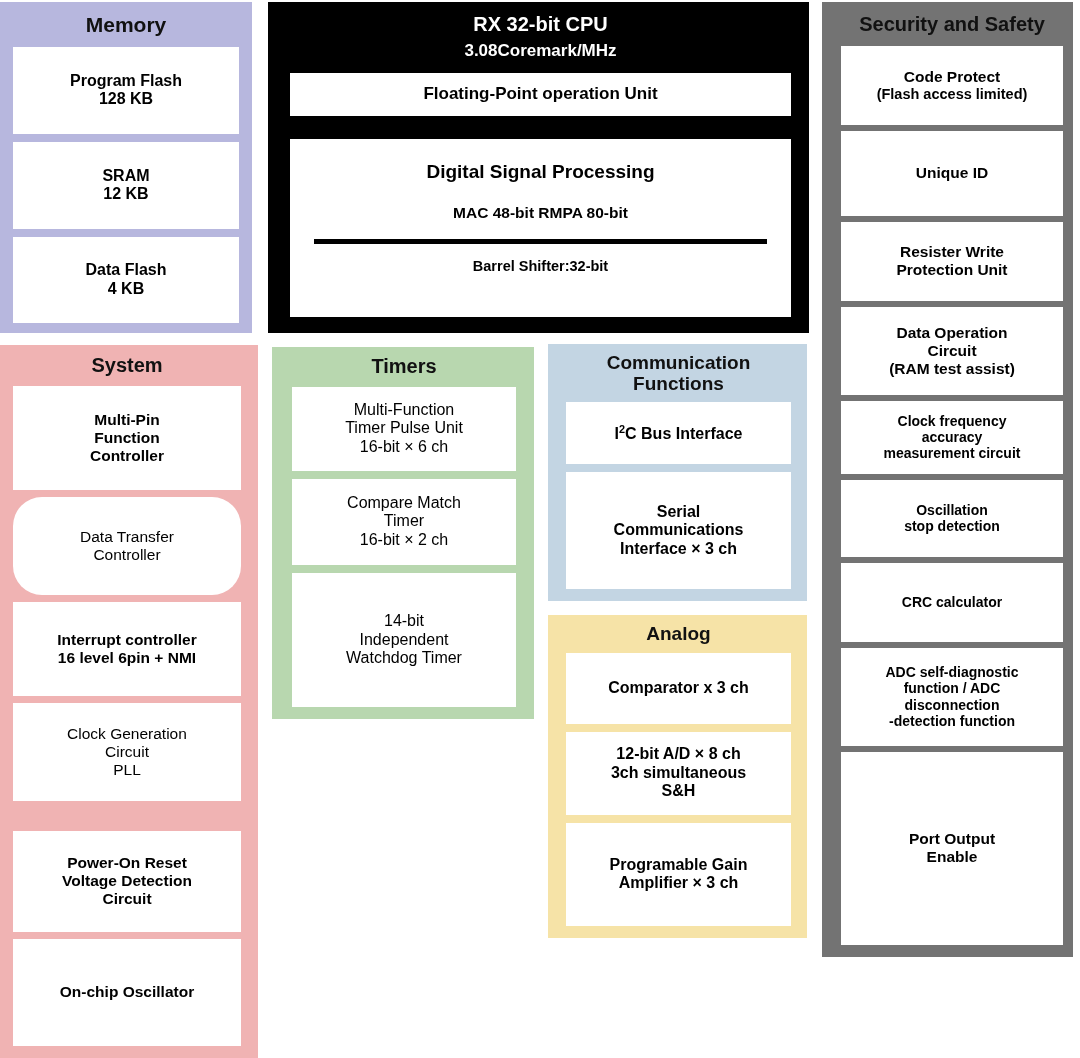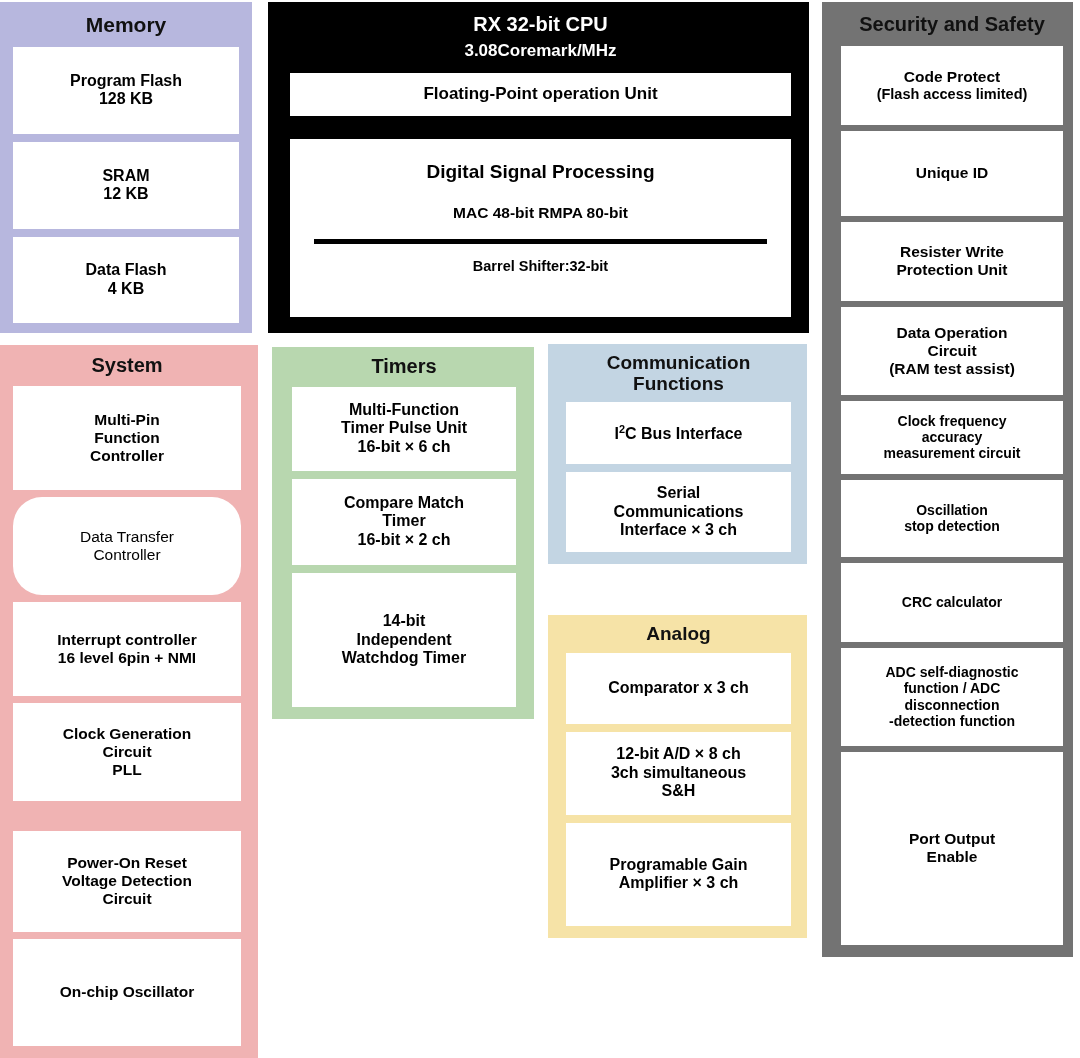--- a/index.html
+++ b/index.html
@@ -69,21 +69,21 @@
     left: 0px; top: 345px; width: 258px; height: 713px;
     background: #f0b3b3;
     padding: 4px 17px 12px 13px;
   }
   #system .panel-title { font-size: 20px; padding: 6px 0 9px 0; }
   #system .boxes { gap: 7px; }
   #system .box { font-size: 15.5px; }
   #system .box:nth-child(1) { flex: 0 0 104px; font-weight: bold; }
   #system .box:nth-child(2) { flex: 0 0 98px; font-weight: normal; border-radius: 29px; }
   #system .box:nth-child(3) { flex: 0 0 94px; font-weight: bold; }
-  #system .box:nth-child(4) { flex: 0 0 98px; font-weight: bold; }
+  #system .box:nth-child(4) { flex: 0 0 98px; font-weight: normal; }
   #system .box:nth-child(5) { flex: 0 0 101px; font-weight: bold; margin-top: 23px; }
   #system .box:nth-child(6) { flex: 1 1 auto; font-weight: bold; }
 
   
   #cpu {
     left: 268px; top: 2px; width: 541px; height: 331px;
     background: #000000;
     padding: 8px 18px 16px 22px;
   }
   #cpu .cpu-title {
@@ -110,28 +110,28 @@
   #cpu .dsp-bs   { font-size: 14.5px; font-weight: bold; }
 
   
   #timers {
     left: 272px; top: 347px; width: 262px; height: 372px;
     background: #b8d7af;
     padding: 4px 18px 12px 20px;
   }
   #timers .panel-title { font-size: 20px; padding: 5px 0 9px 0; }
   #timers .boxes { gap: 8px; }
-  #timers .box { font-size: 16px; font-weight: bold; justify-content: center; }
+  #timers .box { font-size: 16px; font-weight: normal; justify-content: center; }
   #timers .box:nth-child(1) { flex: 0 0 84px; }
   #timers .box:nth-child(2) { flex: 0 0 86px; }
   #timers .box:nth-child(3) { flex: 1 1 auto; }
 
   
   #comm {
-    left: 548px; top: 344px; width: 259px; height: 220px;
+    left: 548px; top: 344px; width: 259px; height: 257px;
     background: #c3d5e3;
     padding: 4px 16px 12px 18px;
   }
   #comm .panel-title { font-size: 19px; padding: 5px 0 8px 0; }
   #comm .boxes { gap: 8px; }
   #comm .box { font-size: 16px; font-weight: bold; }
   #comm .box:nth-child(1) { flex: 0 0 62px; }
   #comm .box:nth-child(2) { flex: 1 1 auto; }
   sup { font-size: 0.68em; vertical-align: super; }
 

